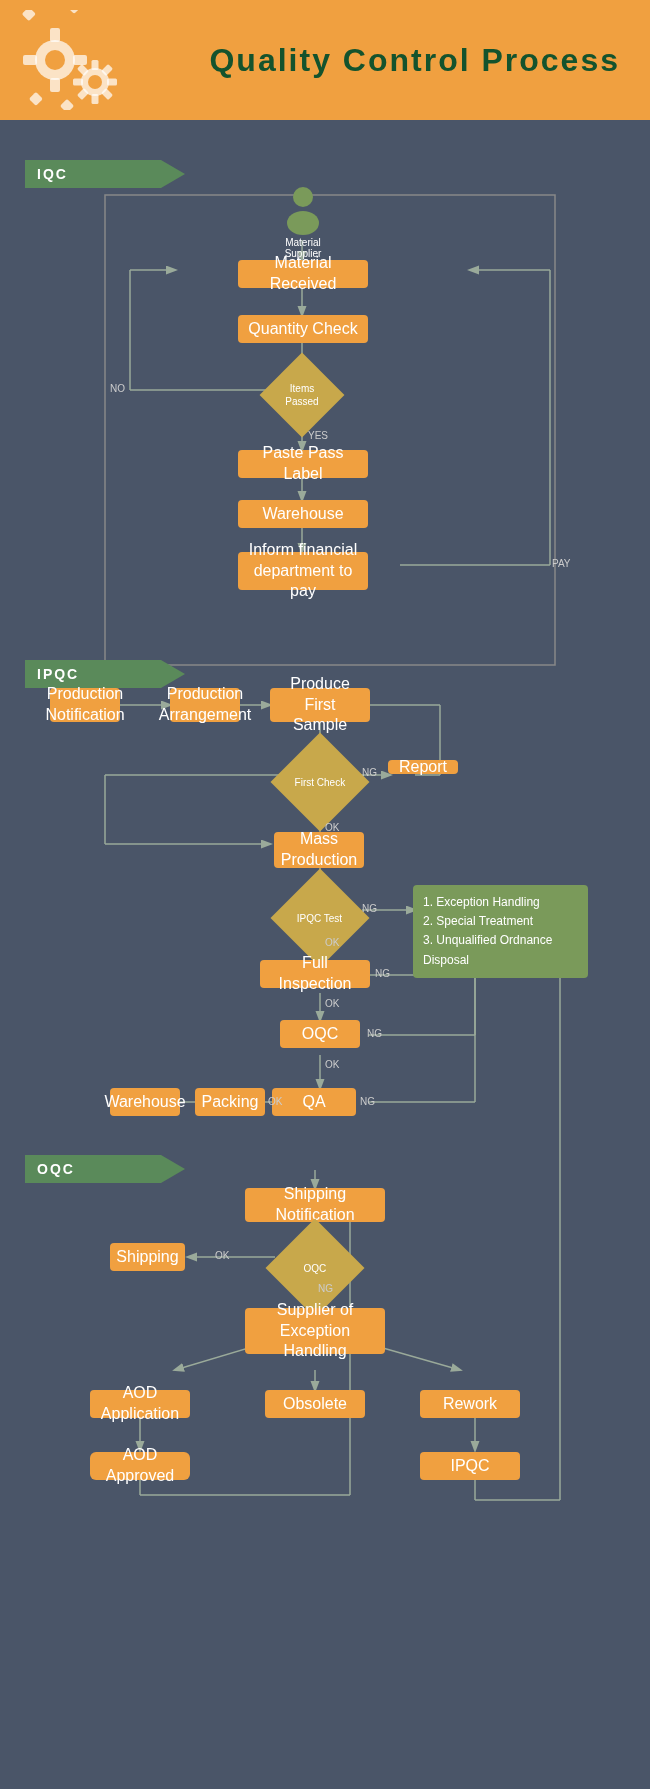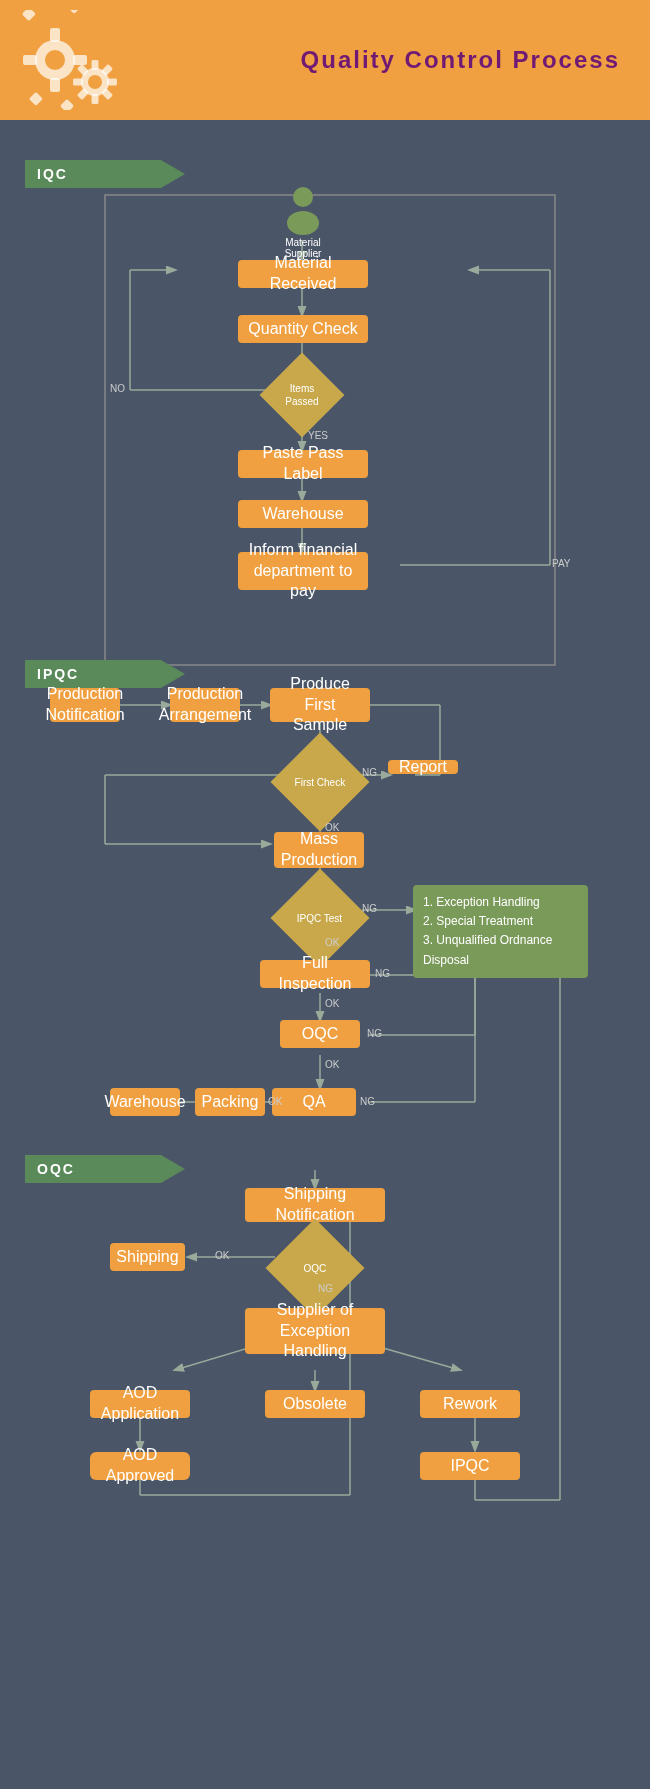--- a/index.html
+++ b/index.html
@@ -17,23 +17,23 @@
     .header {
       background: #f0a040;
       width: 100%;
       height: 120px;
       display: flex;
       align-items: center;
       padding: 0 30px;
       position: relative;
     }
     .header-title {
-      font-size: 24px;
+      font-size: 32px;
       font-weight: bold;
-      color: #701a75;
+      color: #14532d;
       letter-spacing: 2px;
       position: absolute;
       right: 30px;
       top: 50%;
       transform: translateY(-50%);
     }
     .gear-icon {
       position: absolute;
       left: 20px;
       top: 10px;

